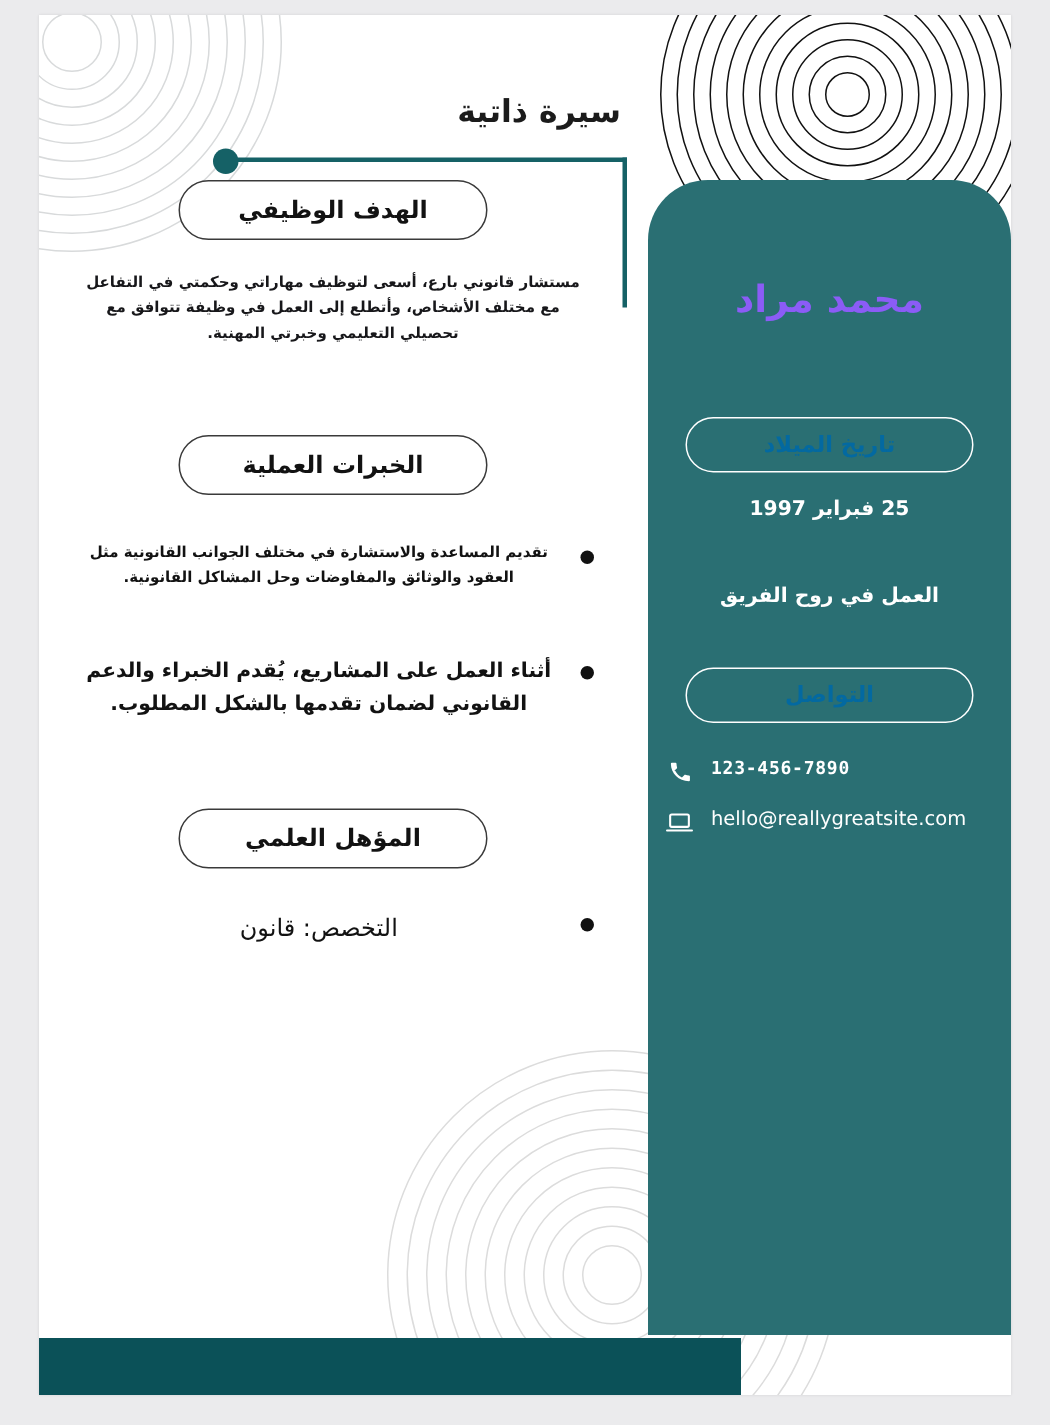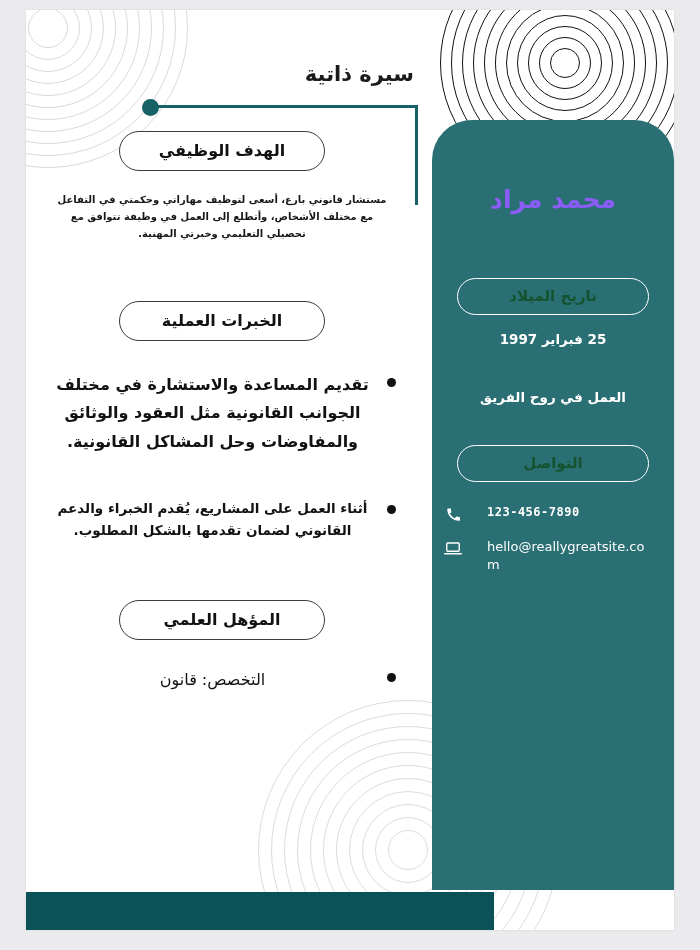--- a/index.html
+++ b/index.html
@@ -112,21 +112,20 @@
     z-index: 6;
   }
 
   
   #left-col {
     position: absolute;
     left: 0px;
     top: 110px;
     width: 392px;
     z-index: 6;
-    margin-top: 11px;
   }
 
   .pill {
     box-sizing: border-box;
     width: 206px;
     margin: 0 auto;
     padding: 9px 10px 10px;
     border: 1.6px solid #3a3a3a;
     border-radius: 26px;
     text-align: center;
@@ -161,21 +160,21 @@
     background: #111;
     margin-top: 7px;
     margin-left: 14px;
   }
   .bullet-body {
     flex: 1 1 auto;
     text-align: center;
     direction: rtl;
   }
   .bullet-text {
-    font-size: 16px;
+    font-size: 10px;
     line-height: 1.78;
     font-weight: bold;
     color: #121212;
   }
   .bullet-text.lg {
     font-size: 13.5px;
     line-height: 1.62;
   }
   .bullet-text.xl {
     font-size: 16px;
@@ -209,21 +208,21 @@
   .pill-light {
     box-sizing: border-box;
     width: 192px;
     margin: 0 auto;
     padding: 8px 8px 9px;
     border: 1.6px solid #ffffff;
     border-radius: 24px;
     text-align: center;
     font-size: 15px;
     font-weight: bold;
-    color: #14532d;
+    color: #0369a1;
   }
   .panel-value {
     margin-top: 16px;
     text-align: center;
     font-size: 13.5px;
     font-weight: bold;
     color: #ffffff;
   }
   .gap-name   { height: 64px; }
   .gap-after-dob { height: 26px; }
@@ -234,21 +233,20 @@
     margin: 22px 14px 0 10px;
     direction: rtl;
   }
   .contact-row {
     display: flex;
     flex-direction: row;
     align-items: flex-start;
     margin-bottom: 14px;
     direction: ltr;
     padding-right: 6px;
-    gap: 13px;
   }
   .c-icon {
     flex: 0 0 auto;
     width: 22px;
     height: 20px;
     margin-right: 10px;
     display: flex;
     align-items: center;
     justify-content: center;
   }

